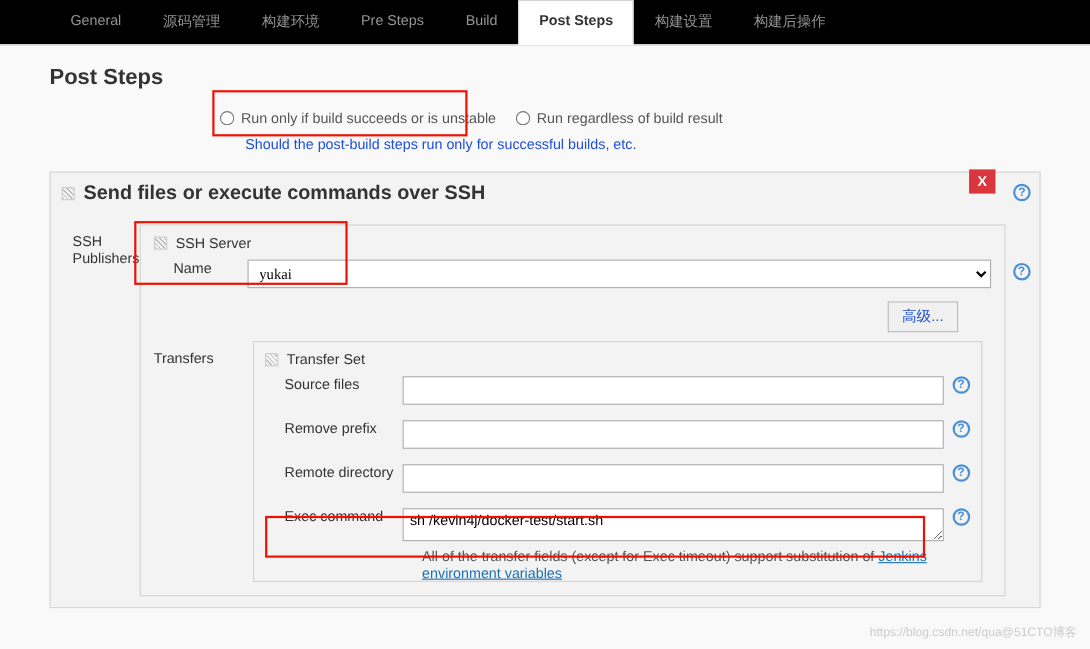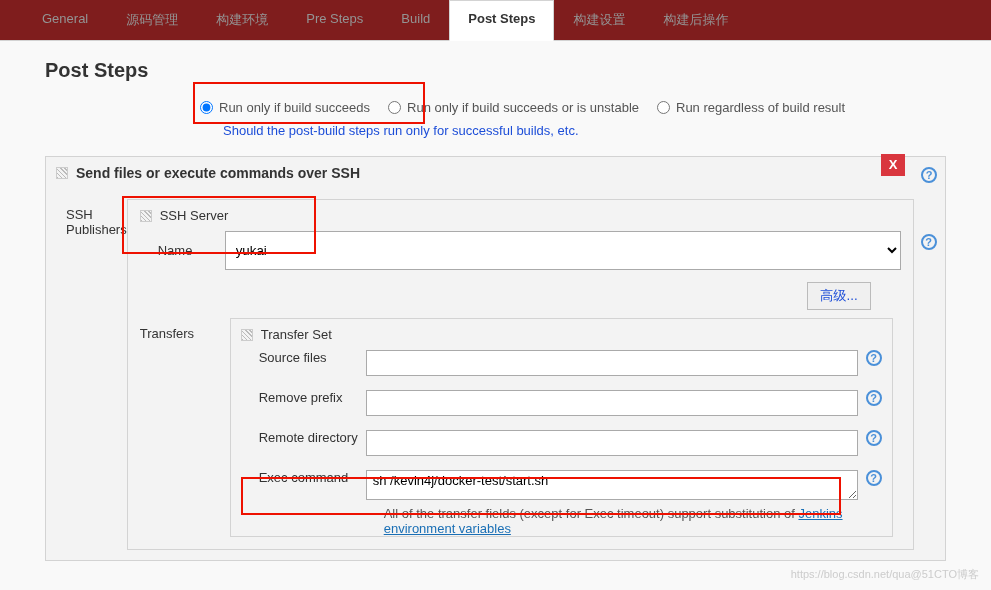--- a/index.html
+++ b/index.html
@@ -1,37 +1,37 @@
 <!DOCTYPE html>
 <html><head>
 <meta charset="utf-8">
 <style>
 * { box-sizing: border-box; margin: 0; padding: 0; }
 body { font-family: Arial, "Microsoft YaHei", sans-serif; font-size: 13px; color: #333; background: #f9f9f9; width: 991px; }
-.tabs { display: flex; border-bottom: 1px solid #d3d3d3; background: #7f1d1d; padding-left: 23px; }
+.tabs { display: flex; border-bottom: 1px solid #d3d3d3; background: #000000; padding-left: 45px; }
 .tab { padding: 10px 18px; color: #949494; cursor: pointer; border: 1px solid transparent; }
 .tab.active { background: #fff; border: 1px solid #d3d3d3; border-bottom: 1px solid #fff; margin-bottom: -1px; color: #333; font-weight: bold; }
 .page { padding: 18px 45px 0 45px; }
 .page-title { font-size: 20px; font-weight: bold; margin-bottom: 18px; color: #333; }
 .radio-row { display: flex; align-items: center; gap: 18px; padding-left: 155px; margin-bottom: 8px; }
 .radio-opt { display: flex; align-items: center; gap: 6px; color: #555; }
 .desc { padding-left: 178px; color: #1d4ed8; margin-bottom: 18px; }
 .section-box { border: 1px solid #d3d3d3; background: #f3f3f3; position: relative; margin-left: 0; }
-.section-header { display: flex; align-items: center; padding: 8px 10px 8px 10px; font-weight: bold; color: #333; font-size: 14px; }
+.section-header { display: flex; align-items: center; padding: 8px 10px 8px 10px; font-weight: bold; color: #333; font-size: 18px; }
 .grip { width: 12px; height: 12px; display: inline-block; margin-right: 8px; background: repeating-linear-gradient(45deg,#bbb, #bbb 1px, transparent 1px, transparent 3px); border: 1px solid #ccc; }
 .close-x { position: absolute; top: -3px; right: 40px; background: #d9363e; color: #fff; width: 24px; height: 22px; text-align: center; line-height: 22px; font-weight: bold; cursor: pointer; }
 .help-icon { width: 16px; height: 16px; border-radius: 50%; border: 2px solid #4a90d9; color: #4a90d9; font-size: 11px; font-weight: bold; display: inline-flex; align-items: center; justify-content: center; cursor: pointer; }
 .section-body { display: flex; padding: 10px 10px 10px 20px; }
 .side-label { width: 110px; color: #333; padding-top: 8px; }
 .inner-box { flex: 1; border: 1px solid #d3d3d3; background: #f3f3f3; padding: 8px 12px 12px 12px; margin-right: 30px; position: relative; }
 .group-title { display: flex; align-items: center; font-size: 13px; color: #333; margin-bottom: 8px; }
-.field-row { display: flex; align-items: center; margin-bottom: 8px; }
+.field-row { display: flex; margin-bottom: 8px; }
 .field-label { width: 85px; padding-left: 18px; color: #333; }
 .field-input-full { flex: 1; height: 26px; border: 1px solid #aaa; padding: 2px 6px; background: #fff; }
-select.field-input-full { height: 39px; }
+select.field-input-full { height: 26px; font-family: Liberation Serif, serif; }
 .help-right { margin-left: 8px; }
 .adv-row { text-align: right; padding: 4px 30px 8px 0; }
 .adv-btn { background: #f0f0f0; border: 1px solid #bbb; padding: 4px 12px; cursor: pointer; color: #1d4ed8; }
 .transfer-box { border: 1px solid #d3d3d3; background: #f3f3f3; padding: 8px 10px 0 10px; margin-right: 8px; }
 .transfer-row { display: flex; align-items: flex-start; margin-bottom: 14px; }
 .transfer-label { width: 125px; padding-left: 18px; color: #333; }
 .transfer-input { width: 492px; height: 26px; border: 1px solid #aaa; padding: 2px 6px; background: #fff; }
 textarea.transfer-input { height: 30px; resize: both; font-family: inherit; font-size: 13px; }
 .note { padding-left: 143px; color: #555; font-size: 13px; }
 .note a { color: #1a6fb5; text-decoration: underline; }
@@ -51,24 +51,20 @@
   <div class="tab active">Post Steps</div>
   <div class="tab">构建设置</div>
   <div class="tab">构建后操作</div>
 </div>
 
 <div class="page">
   <div class="page-title">Post Steps</div>
 
   <div style="position:relative;">
     <div class="radio-row">
-      <label class="radio-opt">
-        <input type="radio" name="runcond" checked="" style="">
-        <span>Run only if build succeeds</span>
-      </label>
       <label class="radio-opt">
         <input type="radio" name="runcond" style="">
         <span>Run only if build succeeds or is unstable</span>
       </label>
       <label class="radio-opt">
         <input type="radio" name="runcond" style="">
         <span>Run regardless of build result</span>
       </label>
     </div>
     <div class="hl-red" style="left:148px; top:-18px; width:232px; height:42px;"></div>

